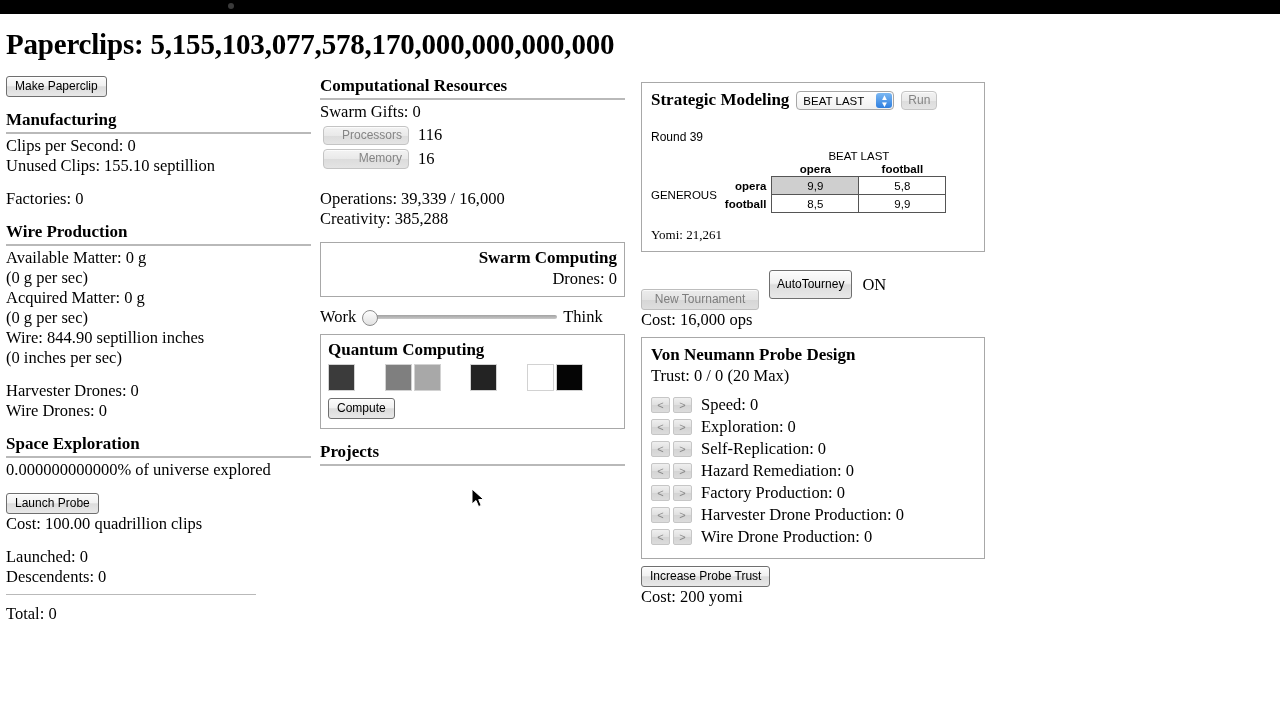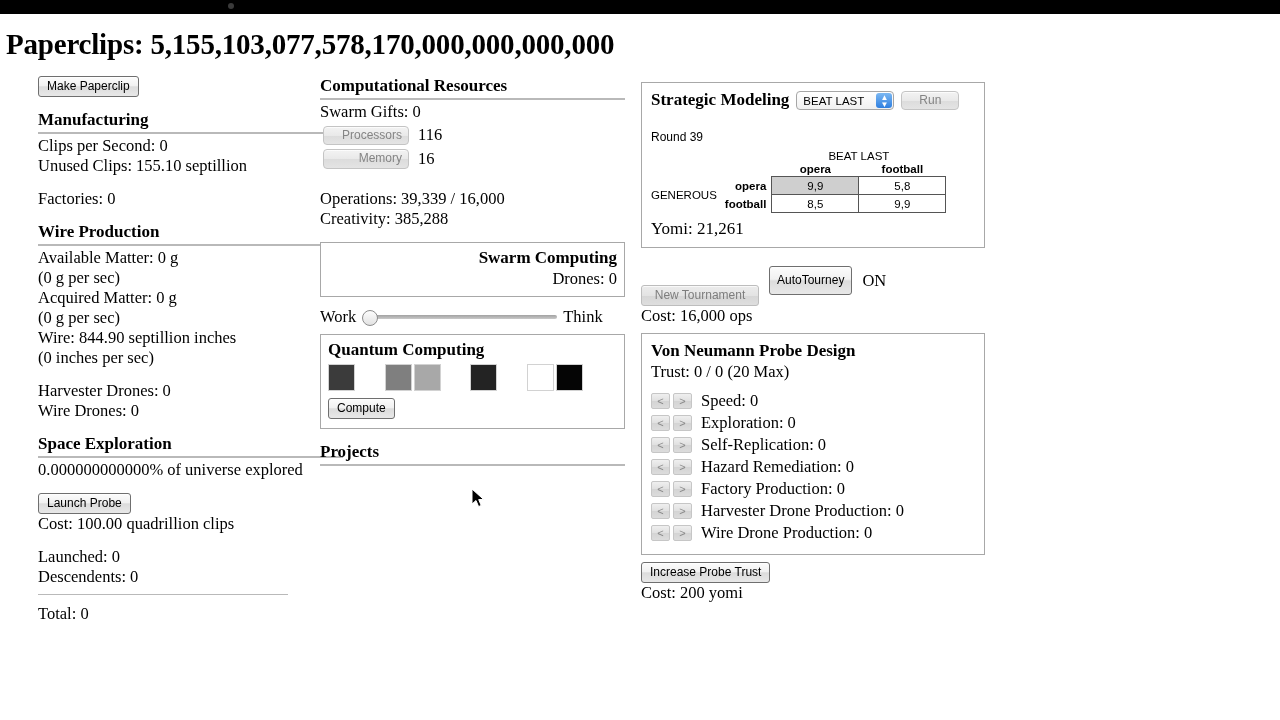--- a/index.html
+++ b/index.html
@@ -77,21 +77,21 @@
     border: 1px solid #6f6f6f;
     border-radius: 3px;
     color: #000;
   }
 
   
   .col {
     position: absolute;
     top: 0;
   }
-  #col-left  { left: 6px;   width: 305px; margin-left: 32px; }
+  #col-left  { left: 6px;   width: 305px; }
   #col-mid   { left: 320px; width: 305px; }
   #col-right { left: 641px; width: 360px; }
 
   
   .sec-head {
     font-size: 17px;
     font-weight: bold;
     margin: 0;
     padding: 0 0 2px 0;
     font-family: "Liberation Serif", "DejaVu Serif", serif;
@@ -245,22 +245,22 @@
     background: #cfcfcf;
   }
   table.payoff td.side {
     text-align: center;
     font-family: "Liberation Sans", "DejaVu Sans", sans-serif;
     font-size: 11.5px;
     padding-right: 8px;
     white-space: nowrap;
   }
   .yomi {
-    font-size: 17px;
-    margin-top: 6px;
+    font-size: 13px;
+    margin-top: 14px;
   }
 
   
   .probe-row {
     display: flex;
     align-items: center;
     margin: 2px 0;
     white-space: nowrap;
   }
   .arrow-btn {
@@ -412,21 +412,21 @@
 
 <div class="col" id="col-right" style="top:82px;">
 
   <div class="panel" style="width:344px;padding:7px 9px 8px 9px;">
     <div class="sm-head-row">
       <span class="panel-title">Strategic Modeling</span>
       <span class="sm-select">
         <span>BEAT LAST</span>
         <span class="chev">▲<br>▼</span>
       </span>
-      <span class="btn disabled" style="padding:1px 17px;">Run</span>
+      <span class="btn disabled" style="padding:1px 6px;">Run</span>
     </div>
 
     <div class="sm-round">Round 39</div>
 
     <table class="payoff">
       <tbody>
           <tr>
         <td></td>
         <td></td>
         <td class="opp" colspan="2">BEAT LAST</td>

